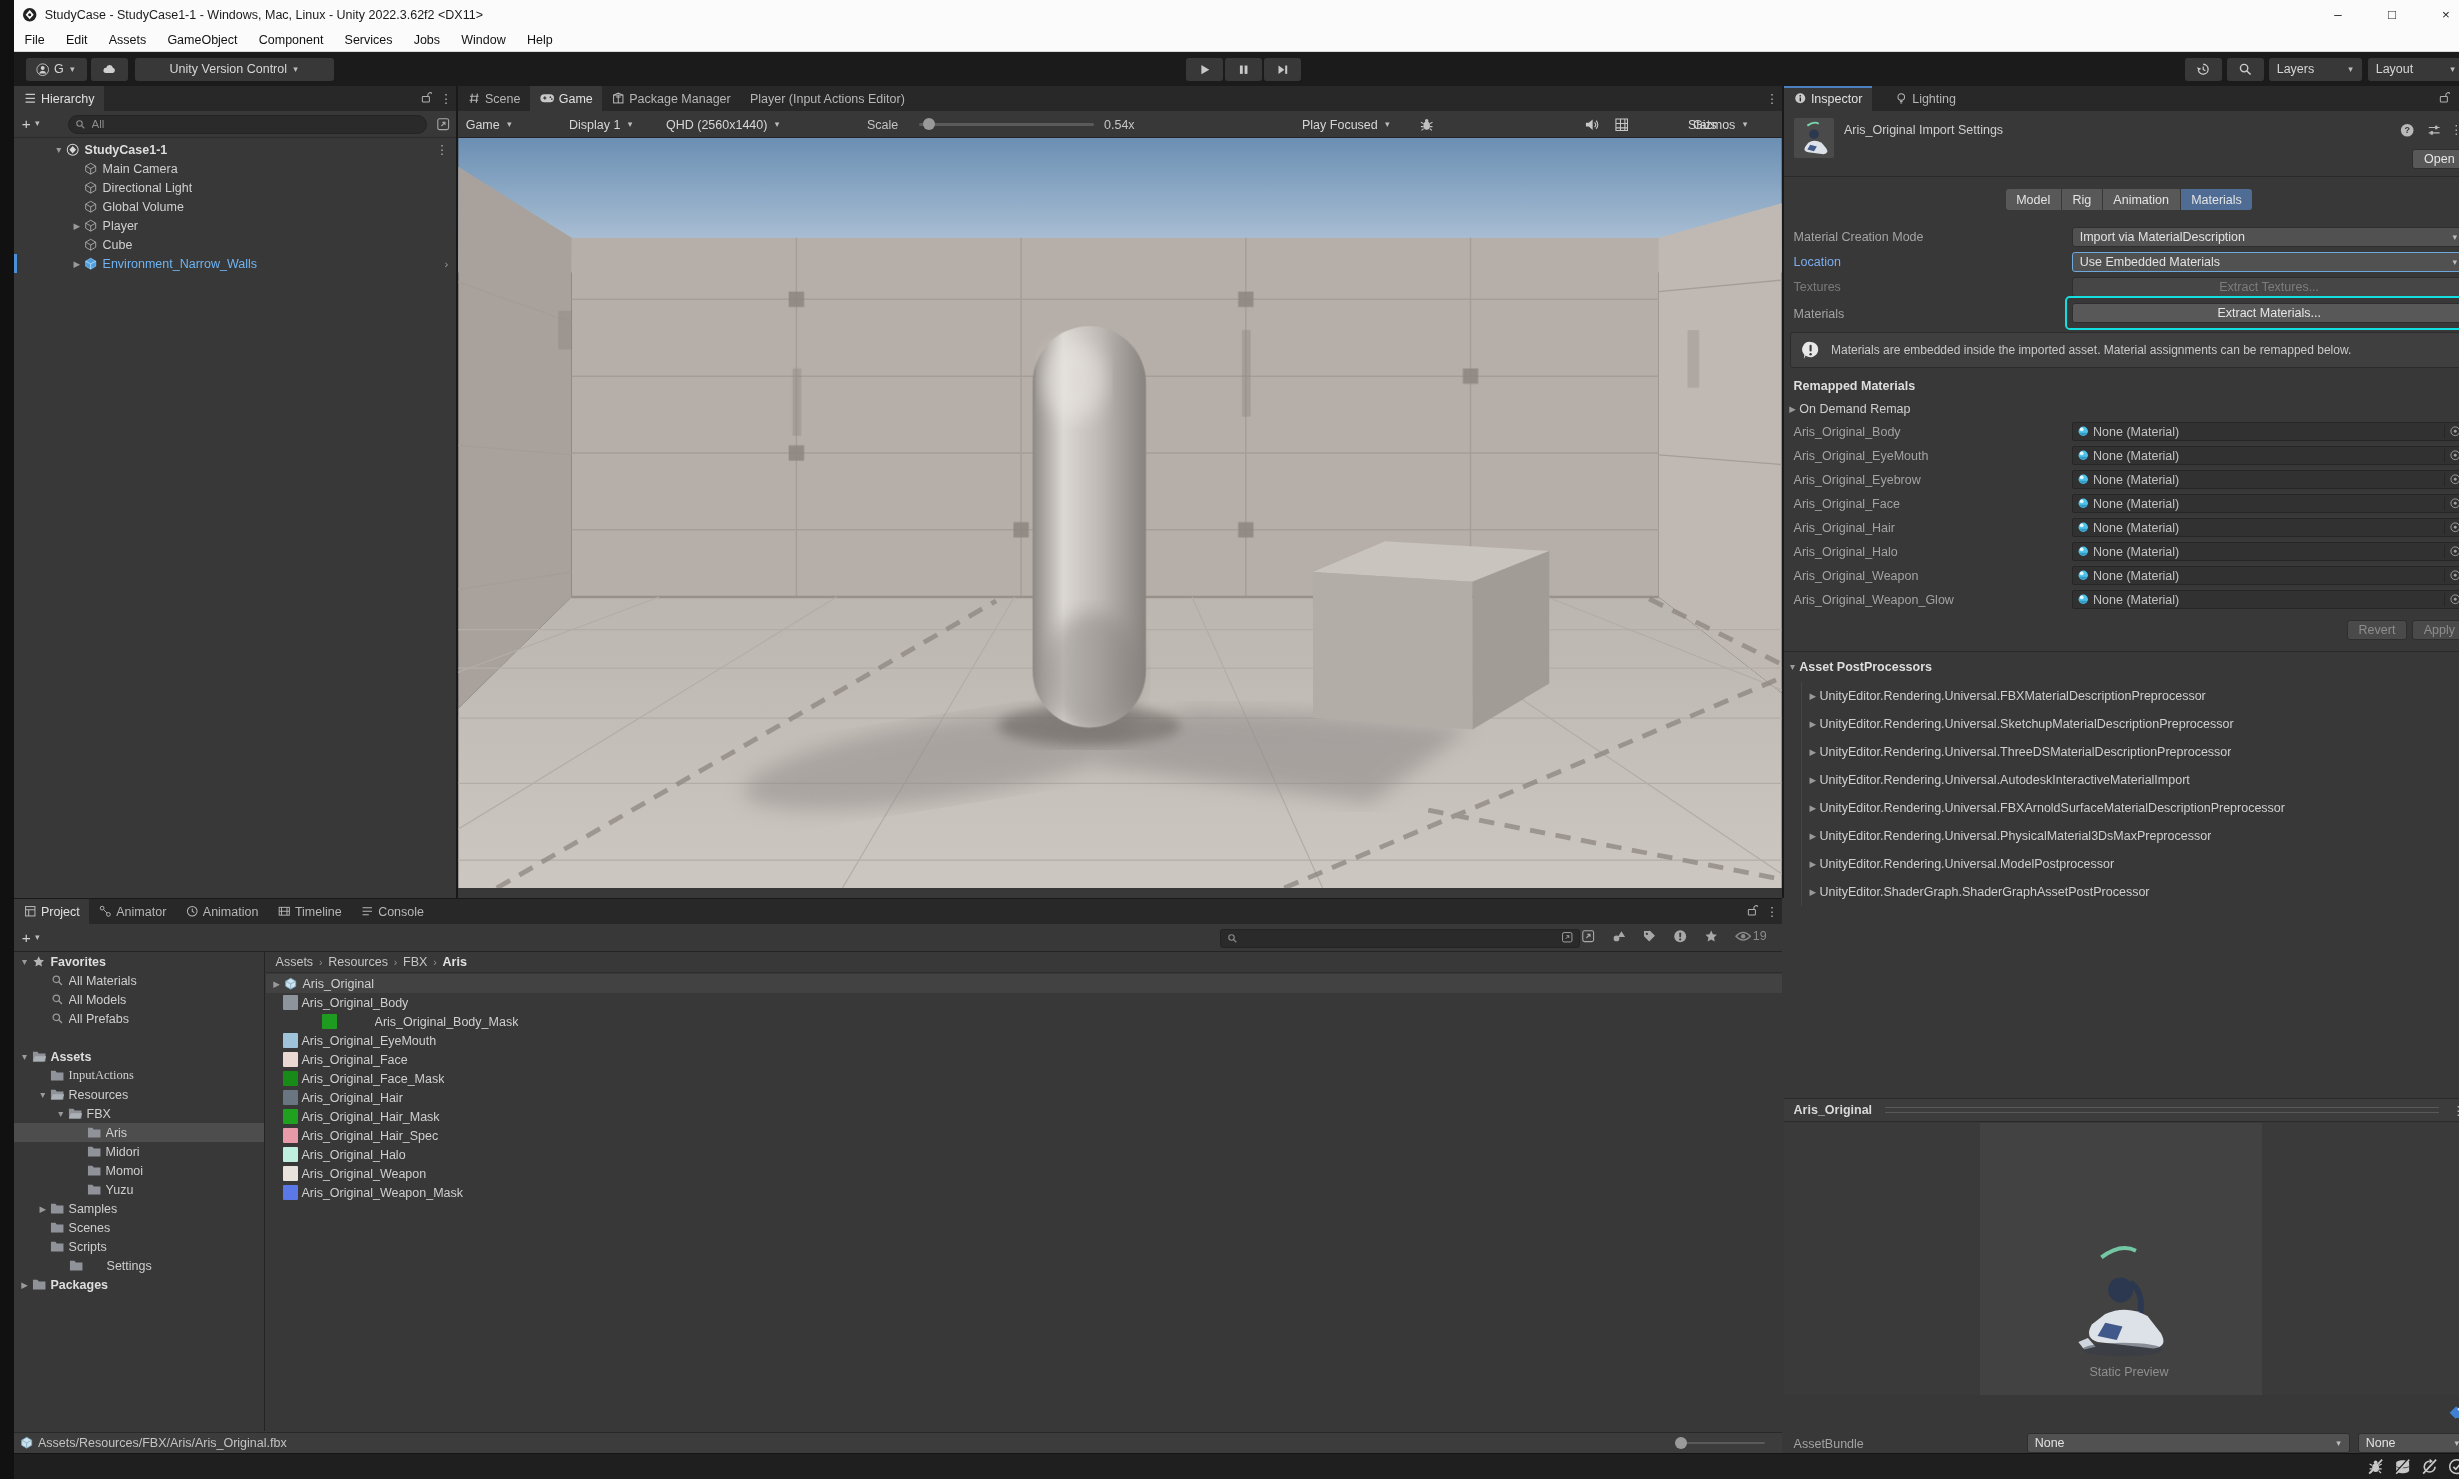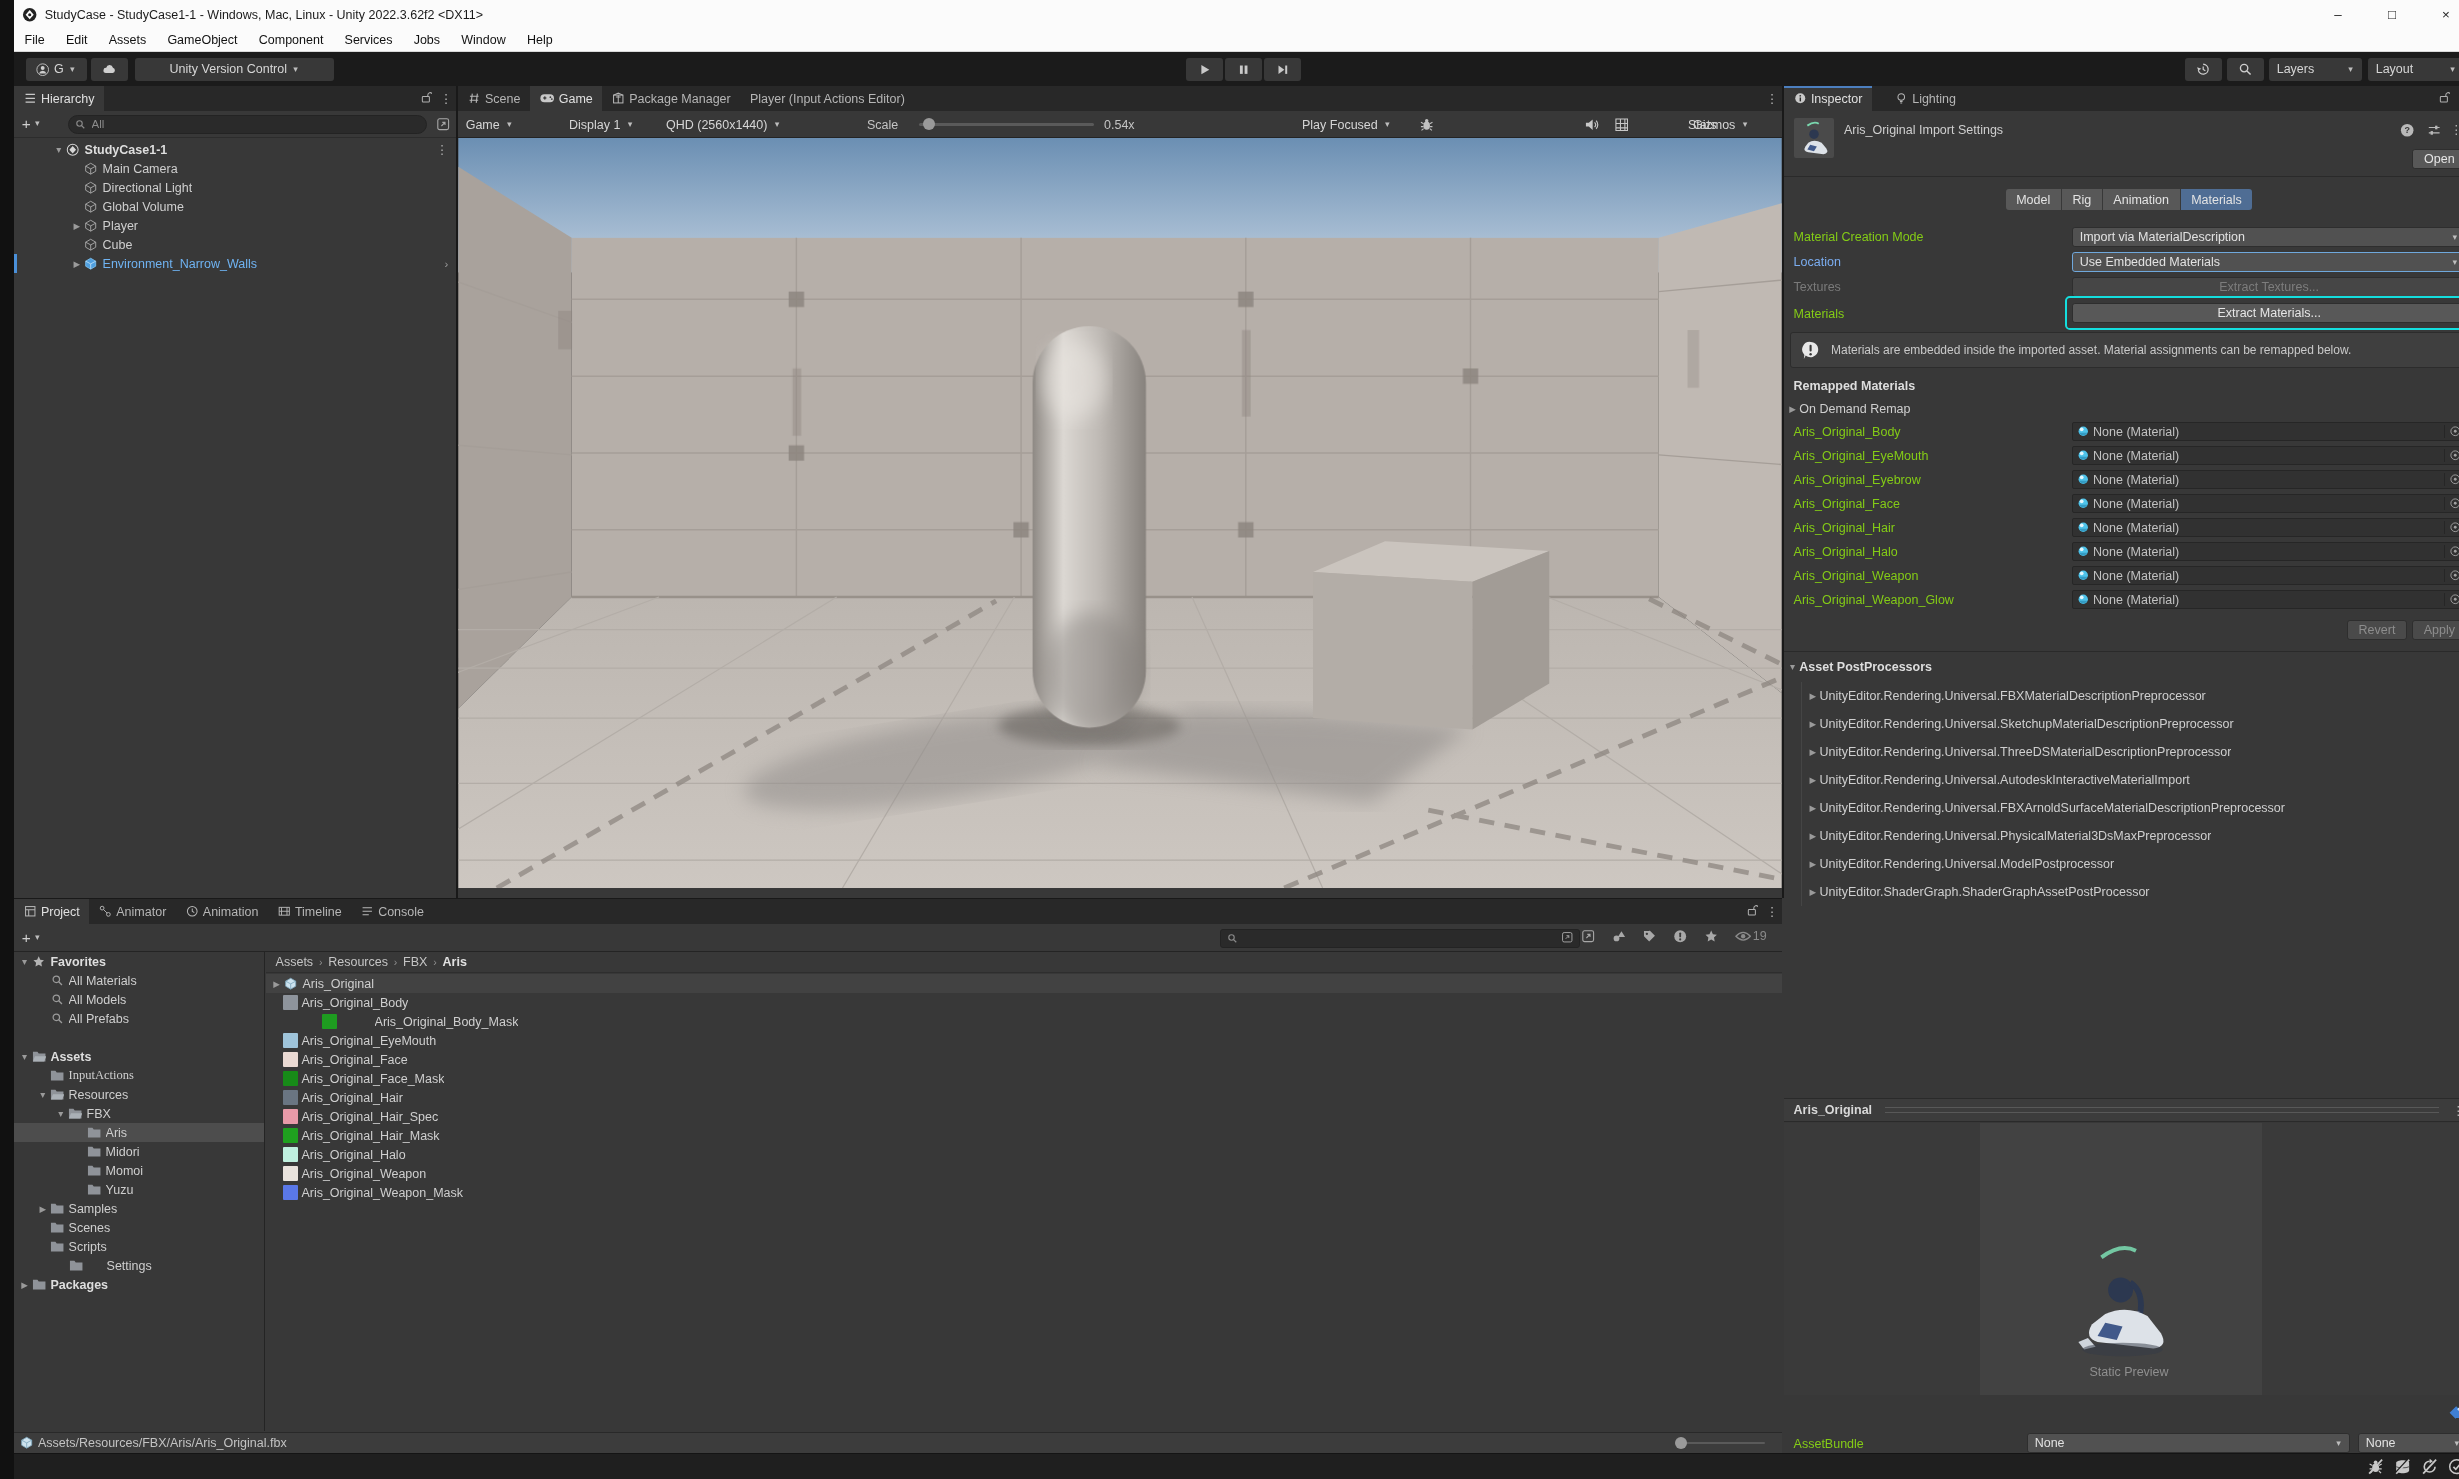--- a/index.html
+++ b/index.html
@@ -36,21 +36,21 @@
   .row .icn{width:15.4px;height:15.4px;flex:none;margin-right:3.8px;display:inline-flex;align-items:center;justify-content:center;}
   .row .lbl{overflow:hidden;text-overflow:ellipsis;}
   .row.bold .lbl{font-weight:bold;color:#dedede;}
   .row.sel{background:#4d4d4d;}
   .row.hl{background:#424242;}
   .row.prefab .lbl{color:#6fb3f2;}
   .rowkebab{margin-left:auto;margin-right:7.7px;color:#b0b0b0;}
   .rowchev{margin-left:auto;margin-right:7.7px;color:#9a9a9a;font-size:11.5px;}
   .icn svg{display:block;}
   
-  .ins-label{position:absolute;left:9.6px;color:#84cc16;font-size:12.5px;}
+  .ins-label{position:absolute;left:9.6px;color:#a3a3a3;font-size:12.5px;}
   .ins-label.mod{color:#7badf0;}
   .ins-label.dis{color:#7a7a7a;}
   .dd{position:absolute;background:#515151;border:1px solid #2e2e2e;border-radius:2.9px;height:20px;display:flex;align-items:center;
       padding:0 6.7px;font-size:12.5px;color:#e2e2e2;}
   .dd .caret{margin-left:auto;}
   .btn{position:absolute;background:#585858;border:1px solid #2e2e2e;border-radius:2.9px;height:20px;display:flex;align-items:center;justify-content:center;
        color:#e6e6e6;font-size:12.5px;}
   .btn.dis{background:#464646;color:#7d7d7d;}
   .of{position:absolute;background:#313131;border:1px solid #262626;border-radius:1.9px;height:19px;display:flex;align-items:center;padding:0 3.8px;gap:3.8px;font-size:12.5px;color:#c2c2c2;}
   .of .pick{margin-left:auto;border-left:1px solid #262626;padding-left:3.8px;display:flex;align-items:center;}
@@ -1095,27 +1095,27 @@
           <span class="icn" style="width: 14.4px; height: 14.4px; border-radius: 1px; background: rgb(23, 138, 24);"></span>
           <span class="lbl">Aris_Original_Face_Mask</span>
         </div>
         <div class="row" style="padding-left: 3.8px;">
           <span class="arr"></span>
           <span class="icn" style="width: 14.4px; height: 14.4px; border-radius: 1px; background: rgb(106, 117, 130);"></span>
           <span class="lbl">Aris_Original_Hair</span>
         </div>
         <div class="row" style="padding-left: 3.8px;">
           <span class="arr"></span>
+          <span class="icn" style="width: 14.4px; height: 14.4px; border-radius: 1px; background: rgb(31, 160, 31);"></span>
+          <span class="lbl">Aris_Original_Hair_Mask</span>
+        </div>
+        <div class="row" style="padding-left: 3.8px;">
+          <span class="arr"></span>
           <span class="icn" style="width: 14.4px; height: 14.4px; border-radius: 1px; background: rgb(232, 154, 168);"></span>
           <span class="lbl">Aris_Original_Hair_Spec</span>
-        </div>
-        <div class="row" style="padding-left: 3.8px;">
-          <span class="arr"></span>
-          <span class="icn" style="width: 14.4px; height: 14.4px; border-radius: 1px; background: rgb(31, 160, 31);"></span>
-          <span class="lbl">Aris_Original_Hair_Mask</span>
         </div>
         <div class="row" style="padding-left: 3.8px;">
           <span class="arr"></span>
           <span class="icn" style="width: 14.4px; height: 14.4px; border-radius: 1px; background: rgb(191, 240, 223);"></span>
           <span class="lbl">Aris_Original_Halo</span>
         </div>
         <div class="row" style="padding-left: 3.8px;">
           <span class="arr"></span>
           <span class="icn" style="width: 14.4px; height: 14.4px; border-radius: 1px; background: rgb(233, 227, 221);"></span>
           <span class="lbl">Aris_Original_Weapon</span>

